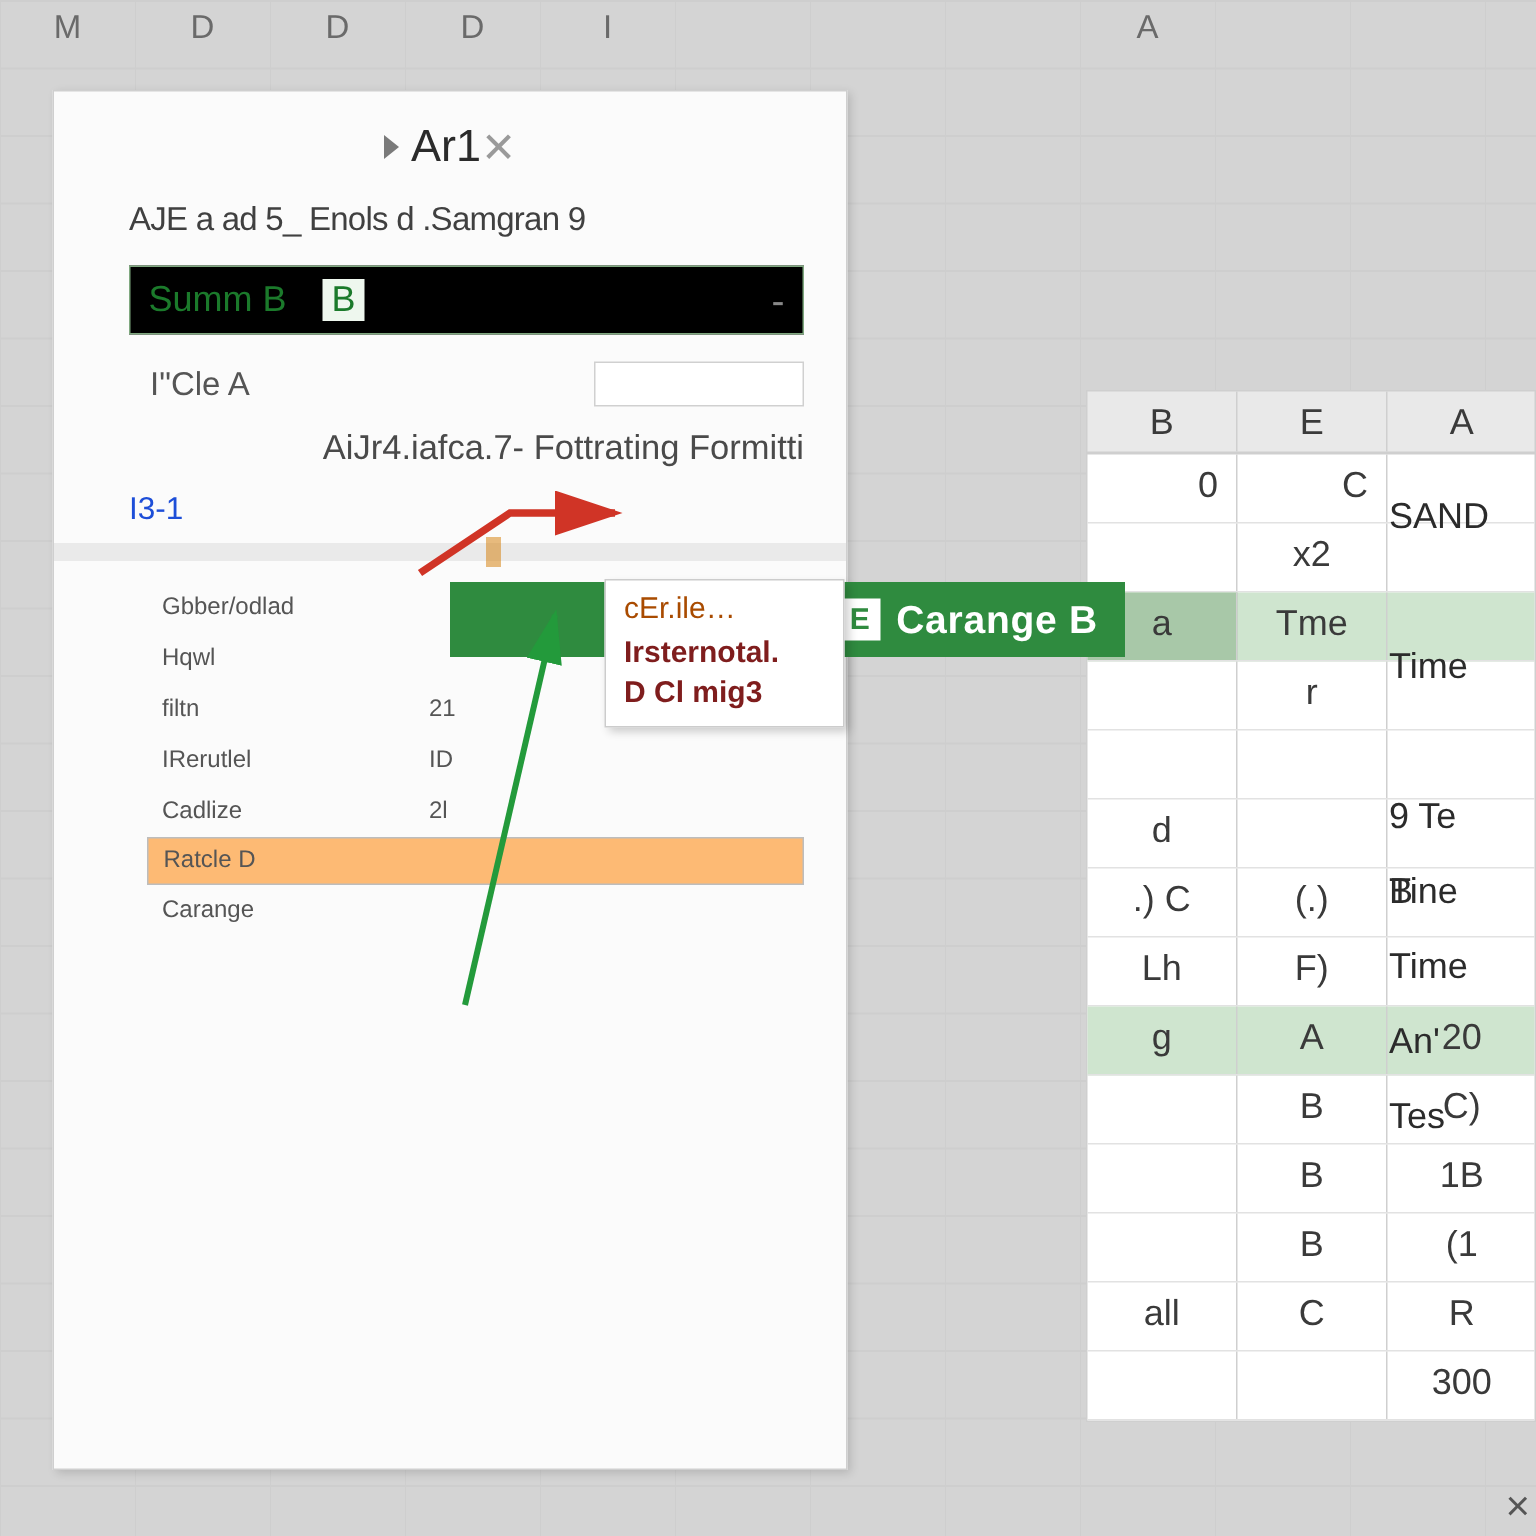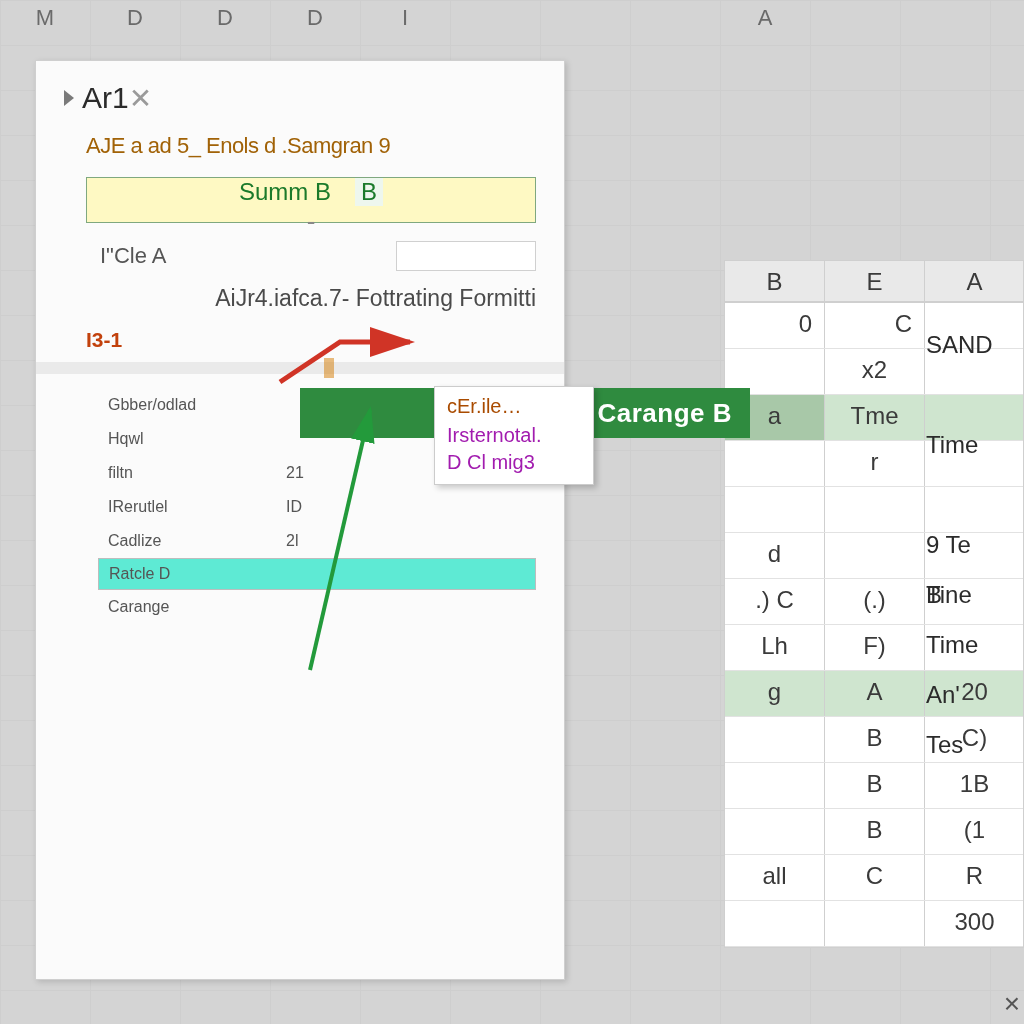--- a/index.html
+++ b/index.html
@@ -43,21 +43,21 @@
     width: 530px;
     height: 920px;
     background: #fbfbfb;
     box-shadow: 2px 2px 6px rgba(0,0,0,0.15);
     border: 1px solid #cfcfcf;
     padding: 20px 28px;
   }
   .panel-header {
     display: flex;
     align-items: center;
-    justify-content: flex-start;
+    justify-content: center;
     margin-bottom: 18px;
   }
   .panel-title {
     font-size: 30px;
     color: #2b2b2b;
     display: flex;
     align-items: center;
     gap: 8px;
   }
   .play-tri {
@@ -66,37 +66,36 @@
     border-bottom: 8px solid transparent;
     border-left: 10px solid #7a7a7a;
   }
   .close-x {
     font-size: 28px;
     color: #9a9a9a;
     cursor: pointer;
   }
   .subtitle {
     font-size: 22px;
-    color: #a16207;
+    color: #404040;
     margin-bottom: 18px;
     margin-left: 22px;
     white-space: nowrap;
     letter-spacing: -0.5px;
   }
   .drop-field {
     display: flex;
     align-items: center;
     border: 1px solid #7fa87f;
-    background: #fef9c3;
+    background: #000000;
     height: 46px;
     margin-bottom: 18px;
     margin-left: 22px;
     padding: 0 12px;
     justify-content: space-between;
-    flex-direction: column;
   }
   .drop-left { display: flex; gap: 24px; align-items: center; }
   .drop-main { color: #1b7a2b; font-size: 24px; }
   .drop-col  { color: #1b7a2b; font-size: 24px; background:#eef7ee; padding:0 6px;}
   .drop-arrow { color: #888; font-size: 26px; }
   .mini-row {
     display: flex;
     justify-content: space-between;
     align-items: center;
     font-size: 22px;
@@ -106,21 +105,21 @@
   .mini-box {
     width: 140px; height: 30px;
     background: #fff; border: 1px solid #d0d0d0;
   }
   .sect-row {
     display:flex; justify-content:flex-end;
     font-size: 23px; color:#4a4a4a;
     margin: 6px 0 16px 22px;
     white-space: nowrap;
   }
-  .sect-small { font-size: 21px; color:#c2410c; margin-left: 22px; margin-bottom: 10px; font-weight: bold;}
+  .sect-small { font-size: 21px; color:#1d4ed8; margin-left: 22px; margin-bottom: 10px;}
 
   .sep {
     height: 12px;
     background: #eaeaea;
     margin: 0 -28px 14px -28px;
     position: relative;
   }
   .sep .handle {
     position:absolute; right:230px; top:-4px;
     width:10px; height:20px;
@@ -136,41 +135,41 @@
   .list-row {
     display: flex;
     gap: 48px;
     align-items: center;
     padding: 8px 0;
   }
   .list-row .k { width: 130px; }
   .list-row .v { color: #555; }
   .list-row.selected {
     border: 1px solid #bdbdbd;
-    background: #5eead4;
+    background: #fdba74;
     padding: 6px 10px;
     margin-left: -10px;
   }
 
   
   .tooltip {
     position: absolute;
     top: 386px;
-    left: 434px;
+    left: 403px;
     width: 160px;
     background: #fff;
     border: 1px solid #ccc;
     box-shadow: 3px 3px 6px rgba(0,0,0,0.2);
     padding: 8px 12px;
     font-size: 20px;
     color: #5a5a5a;
     z-index: 5;
   }
   .tooltip .ttl { color:#a94b00; margin-bottom:4px; }
-  .tooltip .ln { color:#a21caf; line-height:1.35; }
+  .tooltip .ln { color:#7f1d1d; line-height:1.35;font-weight:bold; }
 
   
   .excel-bar {
     position: absolute;
     top: 388px;
     left: 300px;
     width: 450px;
     height: 50px;
     background: #2f8b3f;
     color: #fff;

